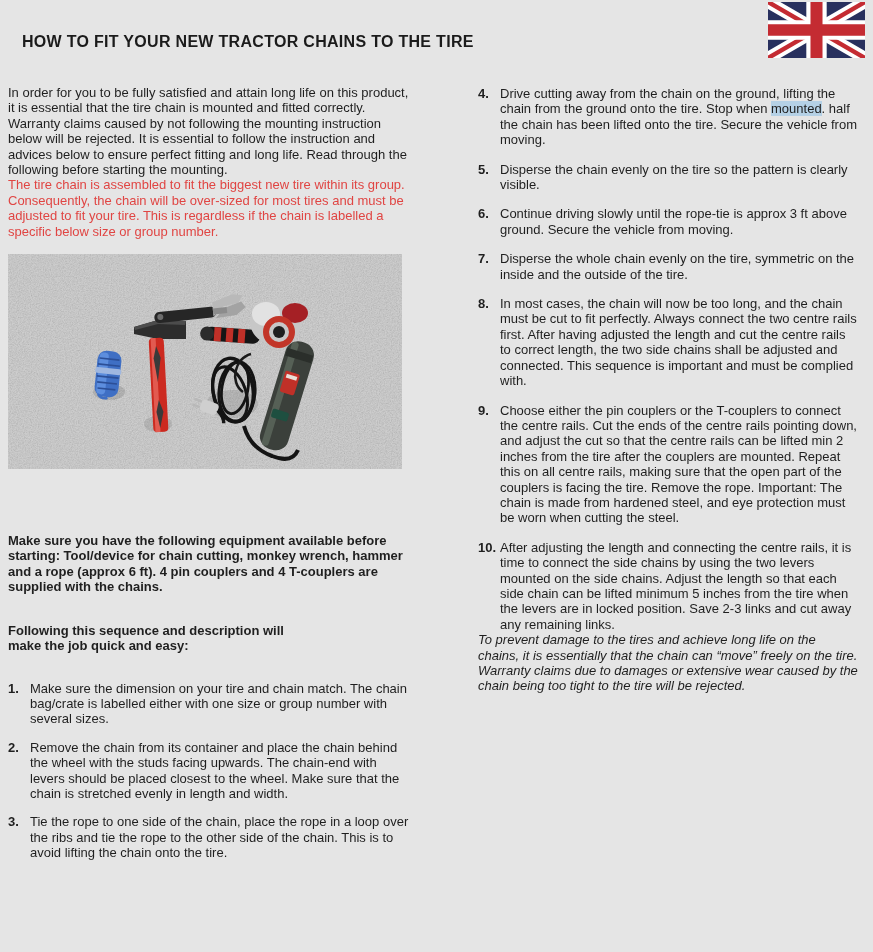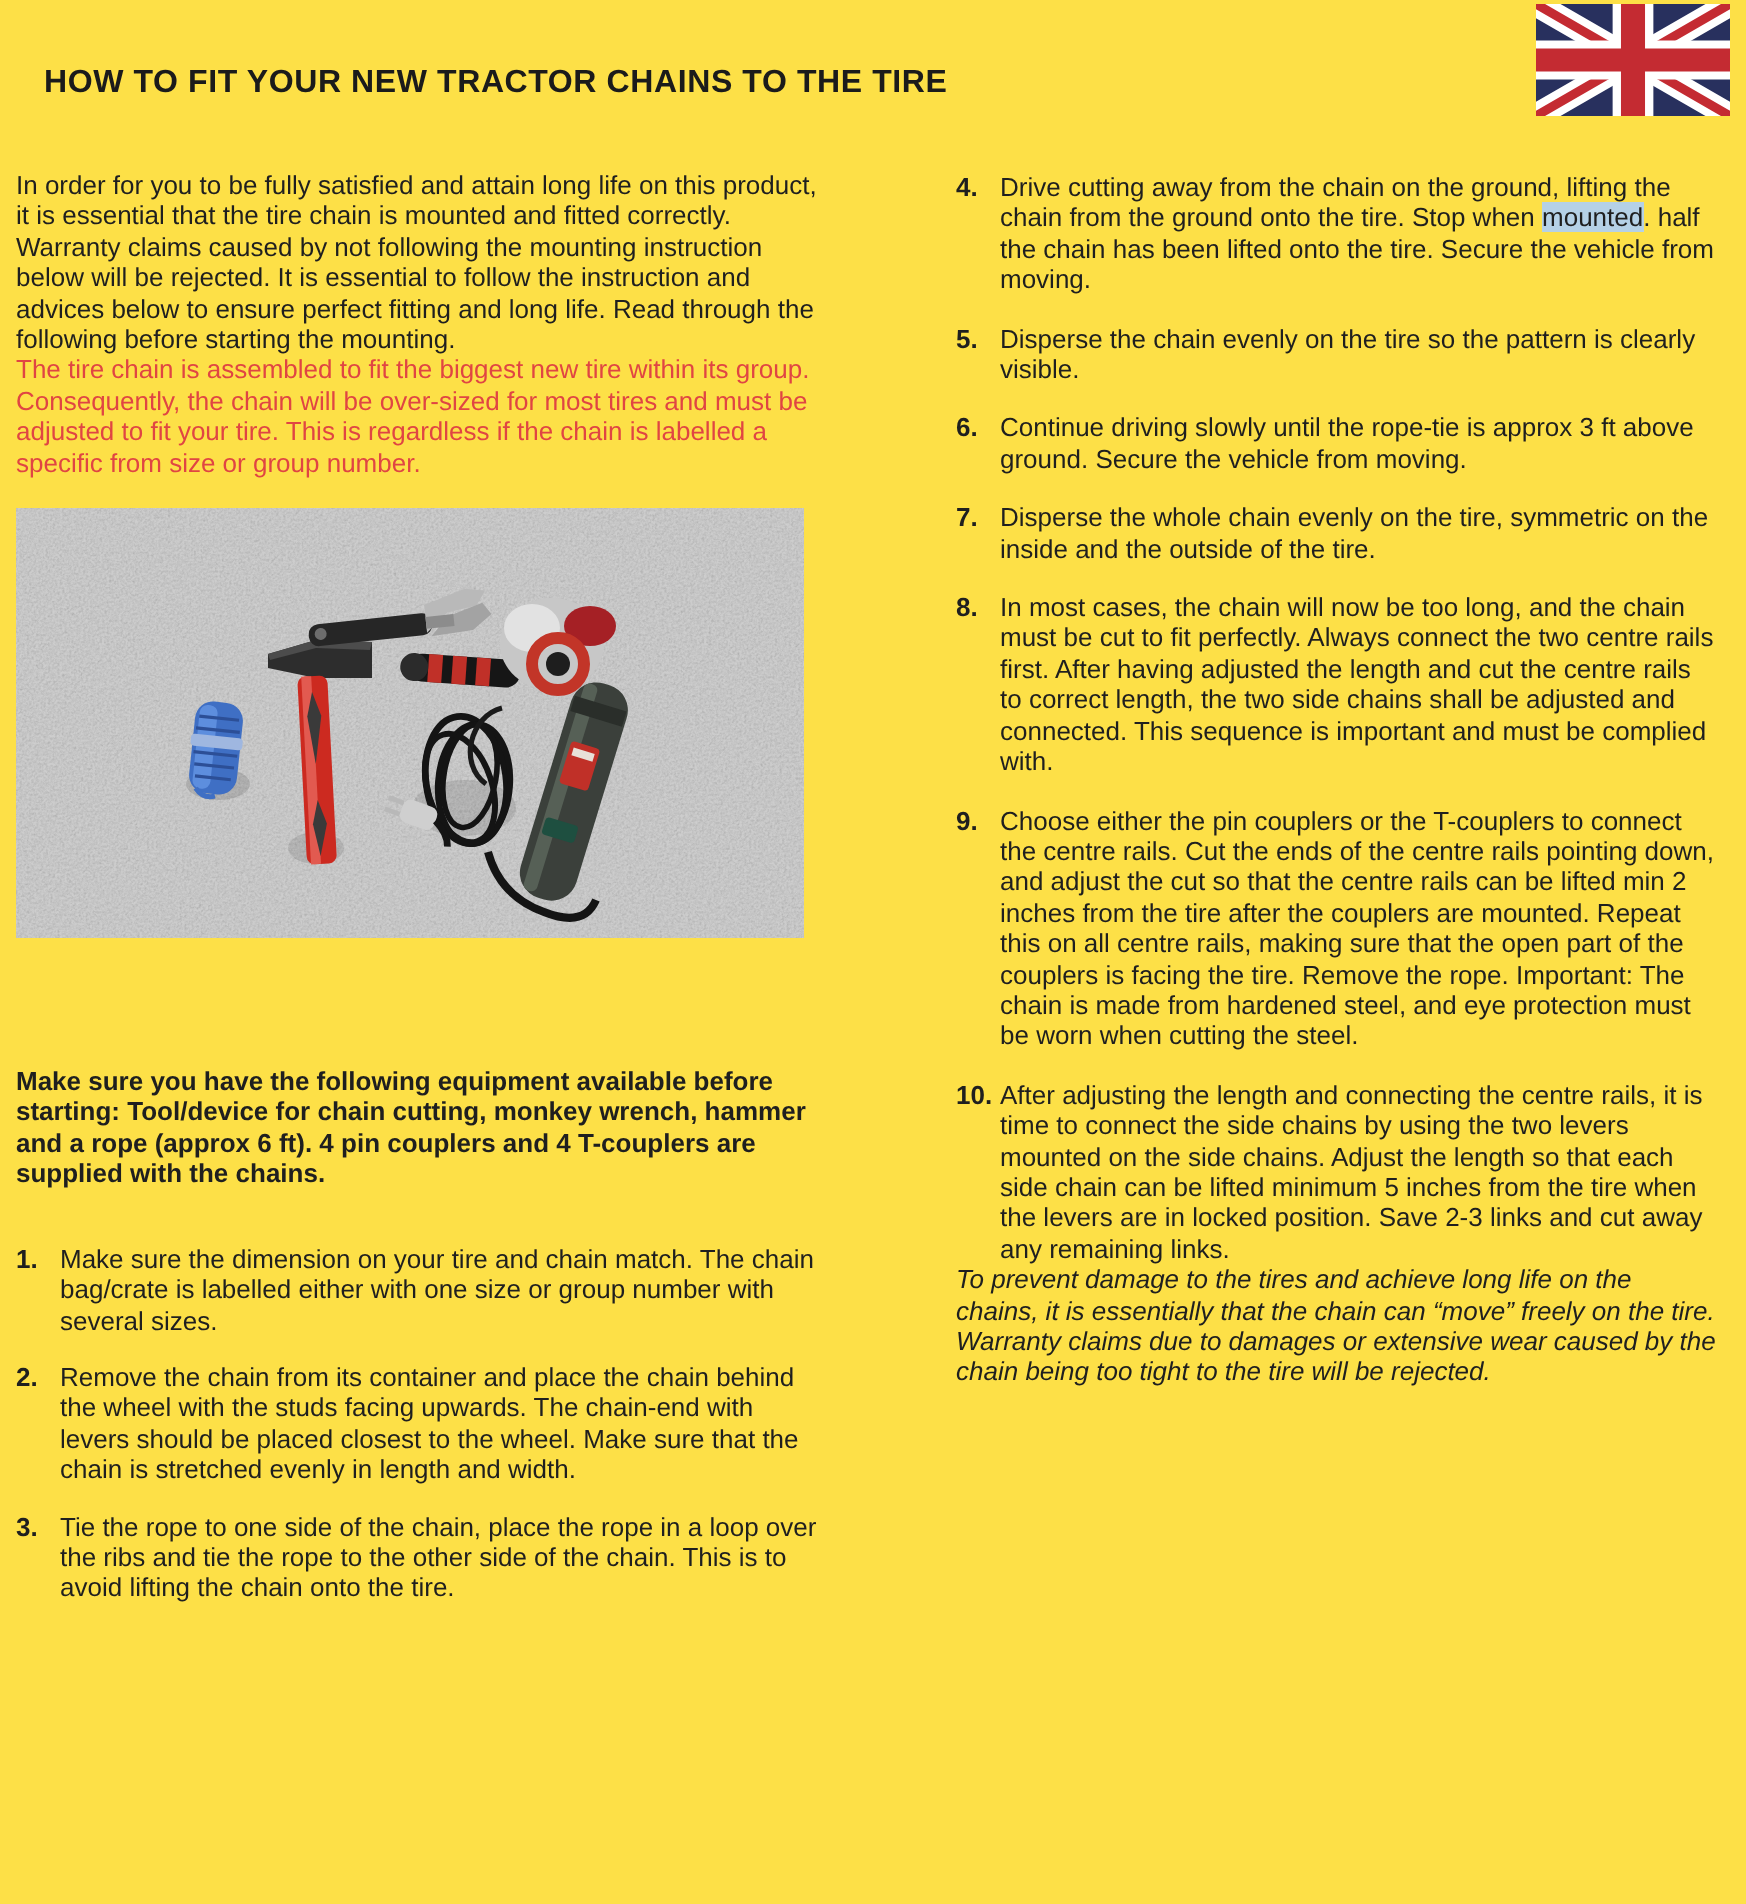--- a/index.html
+++ b/index.html
@@ -9,21 +9,21 @@
     --flag-navy:#28305e;
     --flag-red:#c42b32;
   }
   *{box-sizing:border-box;}
   html,body{margin:0;padding:0;}
   body{
     width:873px;height:952px;background:#ffffff;
     font-family:"Liberation Sans", sans-serif;
     color:var(--text);
   }
-  .page{position:relative;width:873px;height:952px;background:#fde047;overflow:hidden;}
+  .page{position:relative;width:873px;height:952px;background:#e5e5e5;overflow:hidden;}
 
   .title{
     position:absolute;left:22px;top:33px;margin:0;
     font-size:16px;font-weight:bold;letter-spacing:0.3px;
     color:#1b1b1b;white-space:nowrap;
   }
   .flag{position:absolute;left:768px;top:2px;width:97px;height:56px;}
   .flag svg{display:block;width:100%;height:100%;}
 
   .col{position:absolute;font-size:13px;line-height:15.4px;}
@@ -67,21 +67,21 @@
         <path d="M0,0 L50,30 M50,0 L0,30" stroke-width="6.5" style="stroke:#ffffff" fill="none"></path>
         <path d="M0,0 L50,30 M50,0 L0,30" stroke-width="2.4" style="stroke:var(--flag-red)" fill="none"></path>
         <path d="M25,0 V30 M0,15 H50" stroke-width="10.5" style="stroke:#ffffff" fill="none"></path>
         <path d="M25,0 V30 M0,15 H50" stroke-width="6.2" style="stroke:var(--flag-red)" fill="none"></path>
       </g>
     </svg>
   </div>
 
   <div class="col col-left">
     <p class="para">In order for you to be fully satisfied and attain long life on this product, it is essential that the tire chain is mounted and fitted correctly. Warranty claims caused by not following the mounting instruction below will be rejected. It is essential to follow the instruction and advices below to ensure perfect fitting and long life. Read through the following before starting the mounting.</p>
-    <p class="para red">The tire chain is assembled to fit the biggest new tire within its group. Consequently, the chain will be over-sized for most tires and must be adjusted to fit your tire. This is regardless if the chain is labelled a specific from size or group number.</p>
+    <p class="para red">The tire chain is assembled to fit the biggest new tire within its group. Consequently, the chain will be over-sized for most tires and must be adjusted to fit your tire. This is regardless if the chain is labelled a specific below size or group number.</p>
 
     <div class="photo">
       <svg viewBox="0 0 394 215">
         <defs>
           <filter id="asph" x="0" y="0" width="100%" height="100%">
             <feTurbulence type="fractalNoise" baseFrequency="0.85" numOctaves="3" stitchTiles="stitch"></feTurbulence>
             <feColorMatrix type="matrix" values="0 0 0 0 0.60  0 0 0 0 0.60  0 0 0 0 0.60  0.55 0.55 0.55 0 0"></feColorMatrix>
           </filter>
           <filter id="asph2" x="0" y="0" width="100%" height="100%">
             <feTurbulence type="fractalNoise" baseFrequency="0.5" numOctaves="2" stitchTiles="stitch"></feTurbulence>
@@ -164,20 +164,24 @@
             <rect x="192" y="147" width="18" height="12" rx="4" fill="#cfcfcf"></rect>
             <path d="M192,150 h-8 M192,156 h-8" stroke="#b8b8b8" stroke-width="2.4"></path>
             <path d="M210,153 q8,4 10,10" stroke="#141414" stroke-width="3.4" fill="none"></path>
           </g>
         </g>
       </svg>
     </div>
 
     <p class="para equip">Make sure you have the following equipment available before starting: Tool/device for chain cutting, monkey wrench, hammer and a rope (approx 6 ft). 4 pin couplers and 4 T-couplers are supplied with the chains.</p>
 
+    <p class="para seq">
+      <span>Following this sequence and description will</span><br>
+      <span>make the job quick and easy:</span>
+    </p>
 
 
     <div class="steps">
       <div class="step">
         <span class="num">1.</span>
         <span class="txt">Make sure the dimension on your tire and chain match. The chain bag/crate is labelled either with one size or group number with several sizes.</span>
       </div>
       <div class="step">
         <span class="num">2.</span>
         <span class="txt">Remove the chain from its container and place the chain behind the wheel with the studs facing upwards. The chain-end with levers should be placed closest to the wheel. Make sure that the chain is stretched evenly in length and width.</span>

